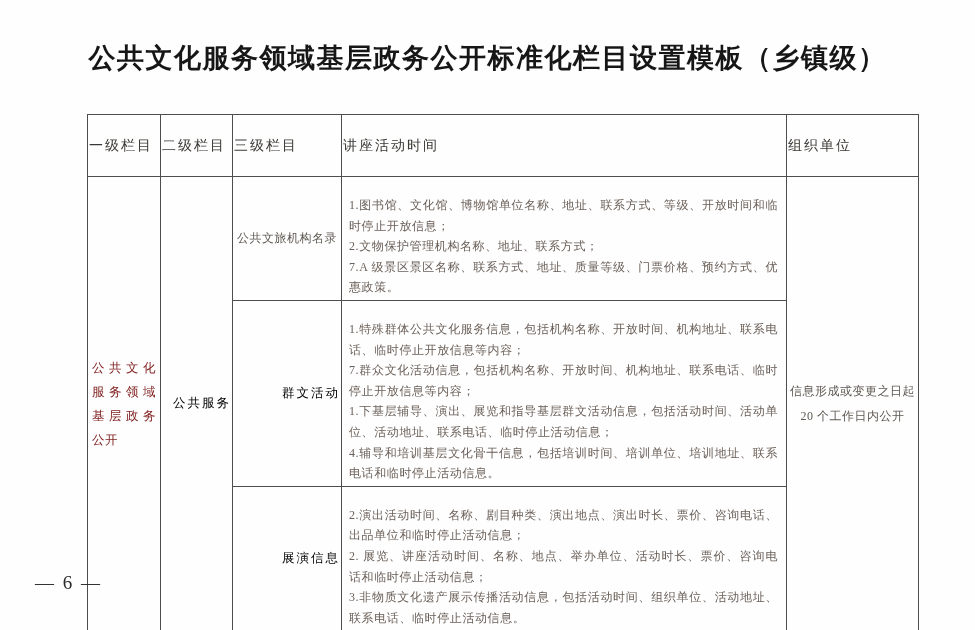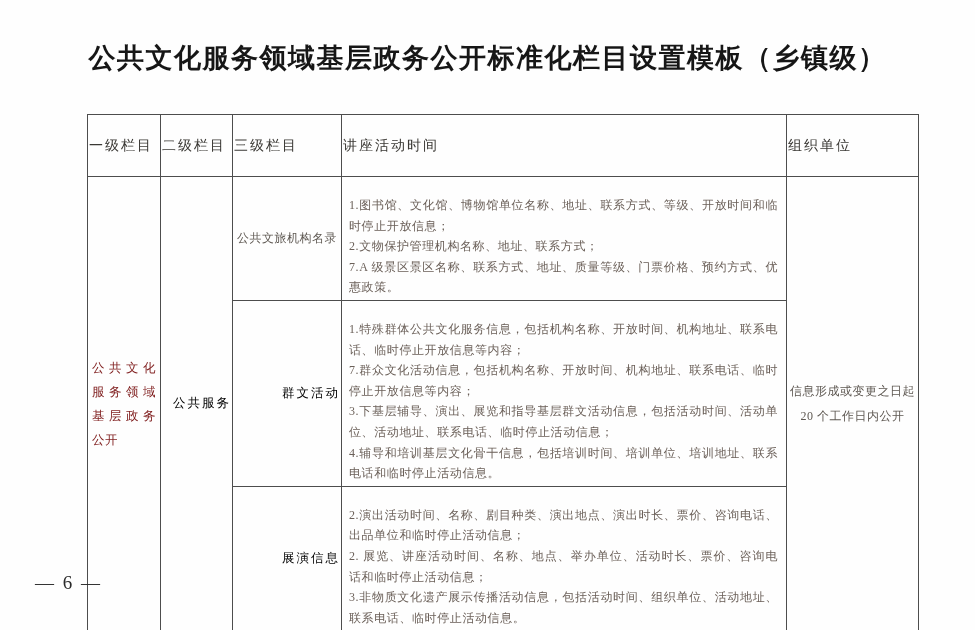--- a/index.html
+++ b/index.html
@@ -136,21 +136,21 @@
         <div class="deadline-line">信息形成或变更之日起</div>
         <div class="deadline-line">20 个工作日内公开</div>
       </td>
     </tr>
 
     <tr class="row-2">
       <td class="label-cell">群文活动</td>
       <td class="content-cell">
         <p class="para">1.特殊群体公共文化服务信息，包括机构名称、开放时间、机构地址、联系电话、临时停止开放信息等内容；</p>
         <p class="para">7.群众文化活动信息，包括机构名称、开放时间、机构地址、联系电话、临时停止开放信息等内容；</p>
-        <p class="para">3.下基层辅导、演出、展览和指导基层群文活动信息，包括活动时间、活动单位、活动地址、联系电话、临时停止活动信息；</p>
+        <p class="para">1.下基层辅导、演出、展览和指导基层群文活动信息，包括活动时间、活动单位、活动地址、联系电话、临时停止活动信息；</p>
         <p class="para">4.辅导和培训基层文化骨干信息，包括培训时间、培训单位、培训地址、联系电话和临时停止活动信息。</p>
       </td>
     </tr>
 
     <tr class="row-3">
       <td class="label-cell">展演信息</td>
       <td class="content-cell">
         <p class="para">2.演出活动时间、名称、剧目种类、演出地点、演出时长、票价、咨询电话、出品单位和临时停止活动信息；</p>
         <p class="para">2. 展览、讲座活动时间、名称、地点、举办单位、活动时长、票价、咨询电话和临时停止活动信息；</p>
         <p class="para">3.非物质文化遗产展示传播活动信息，包括活动时间、组织单位、活动地址、联系电话、临时停止活动信息。</p>

